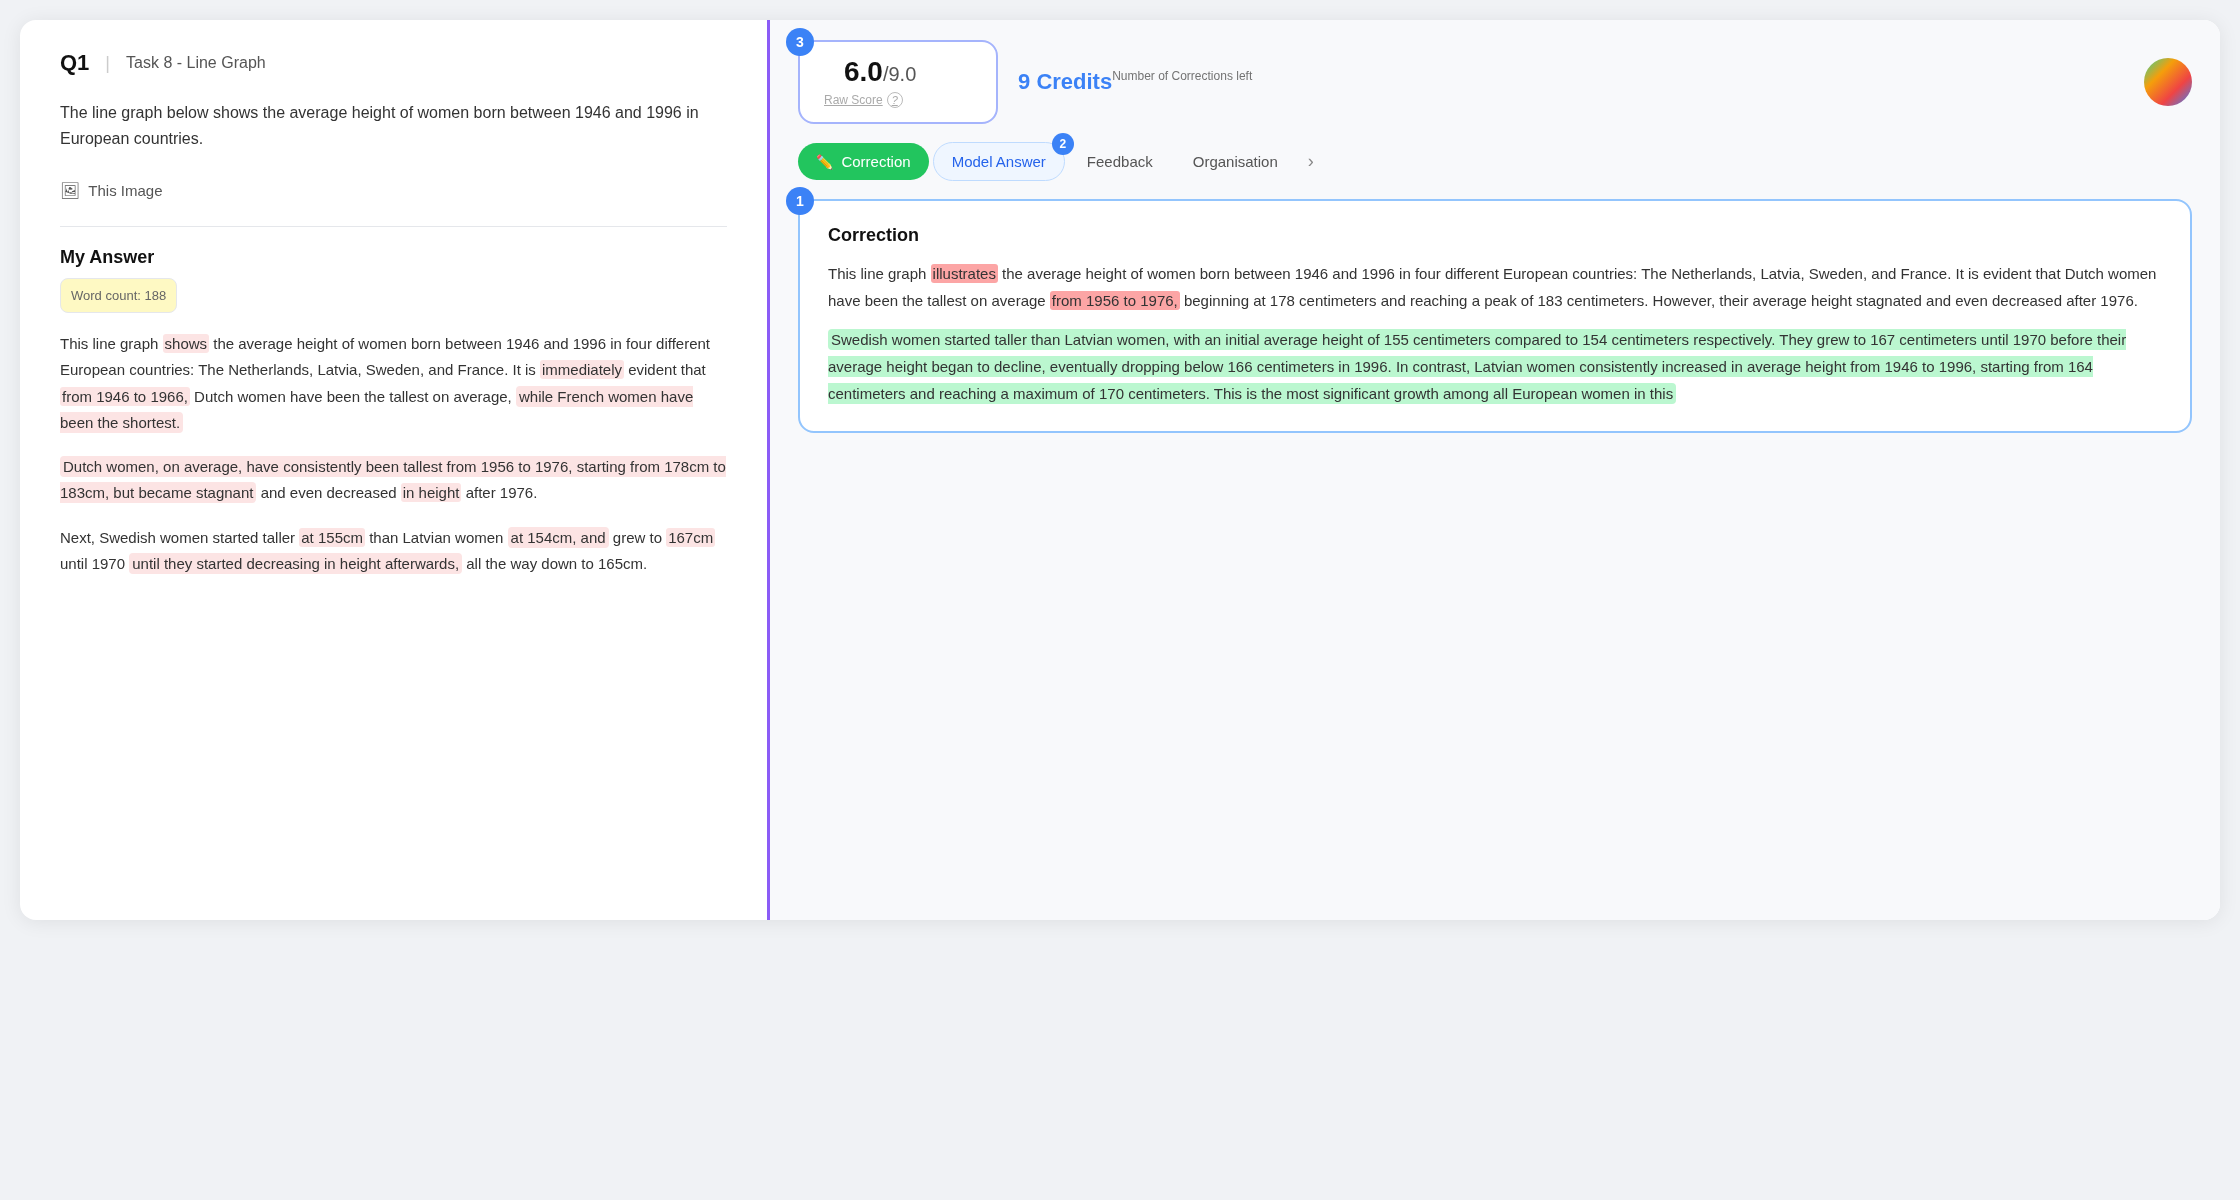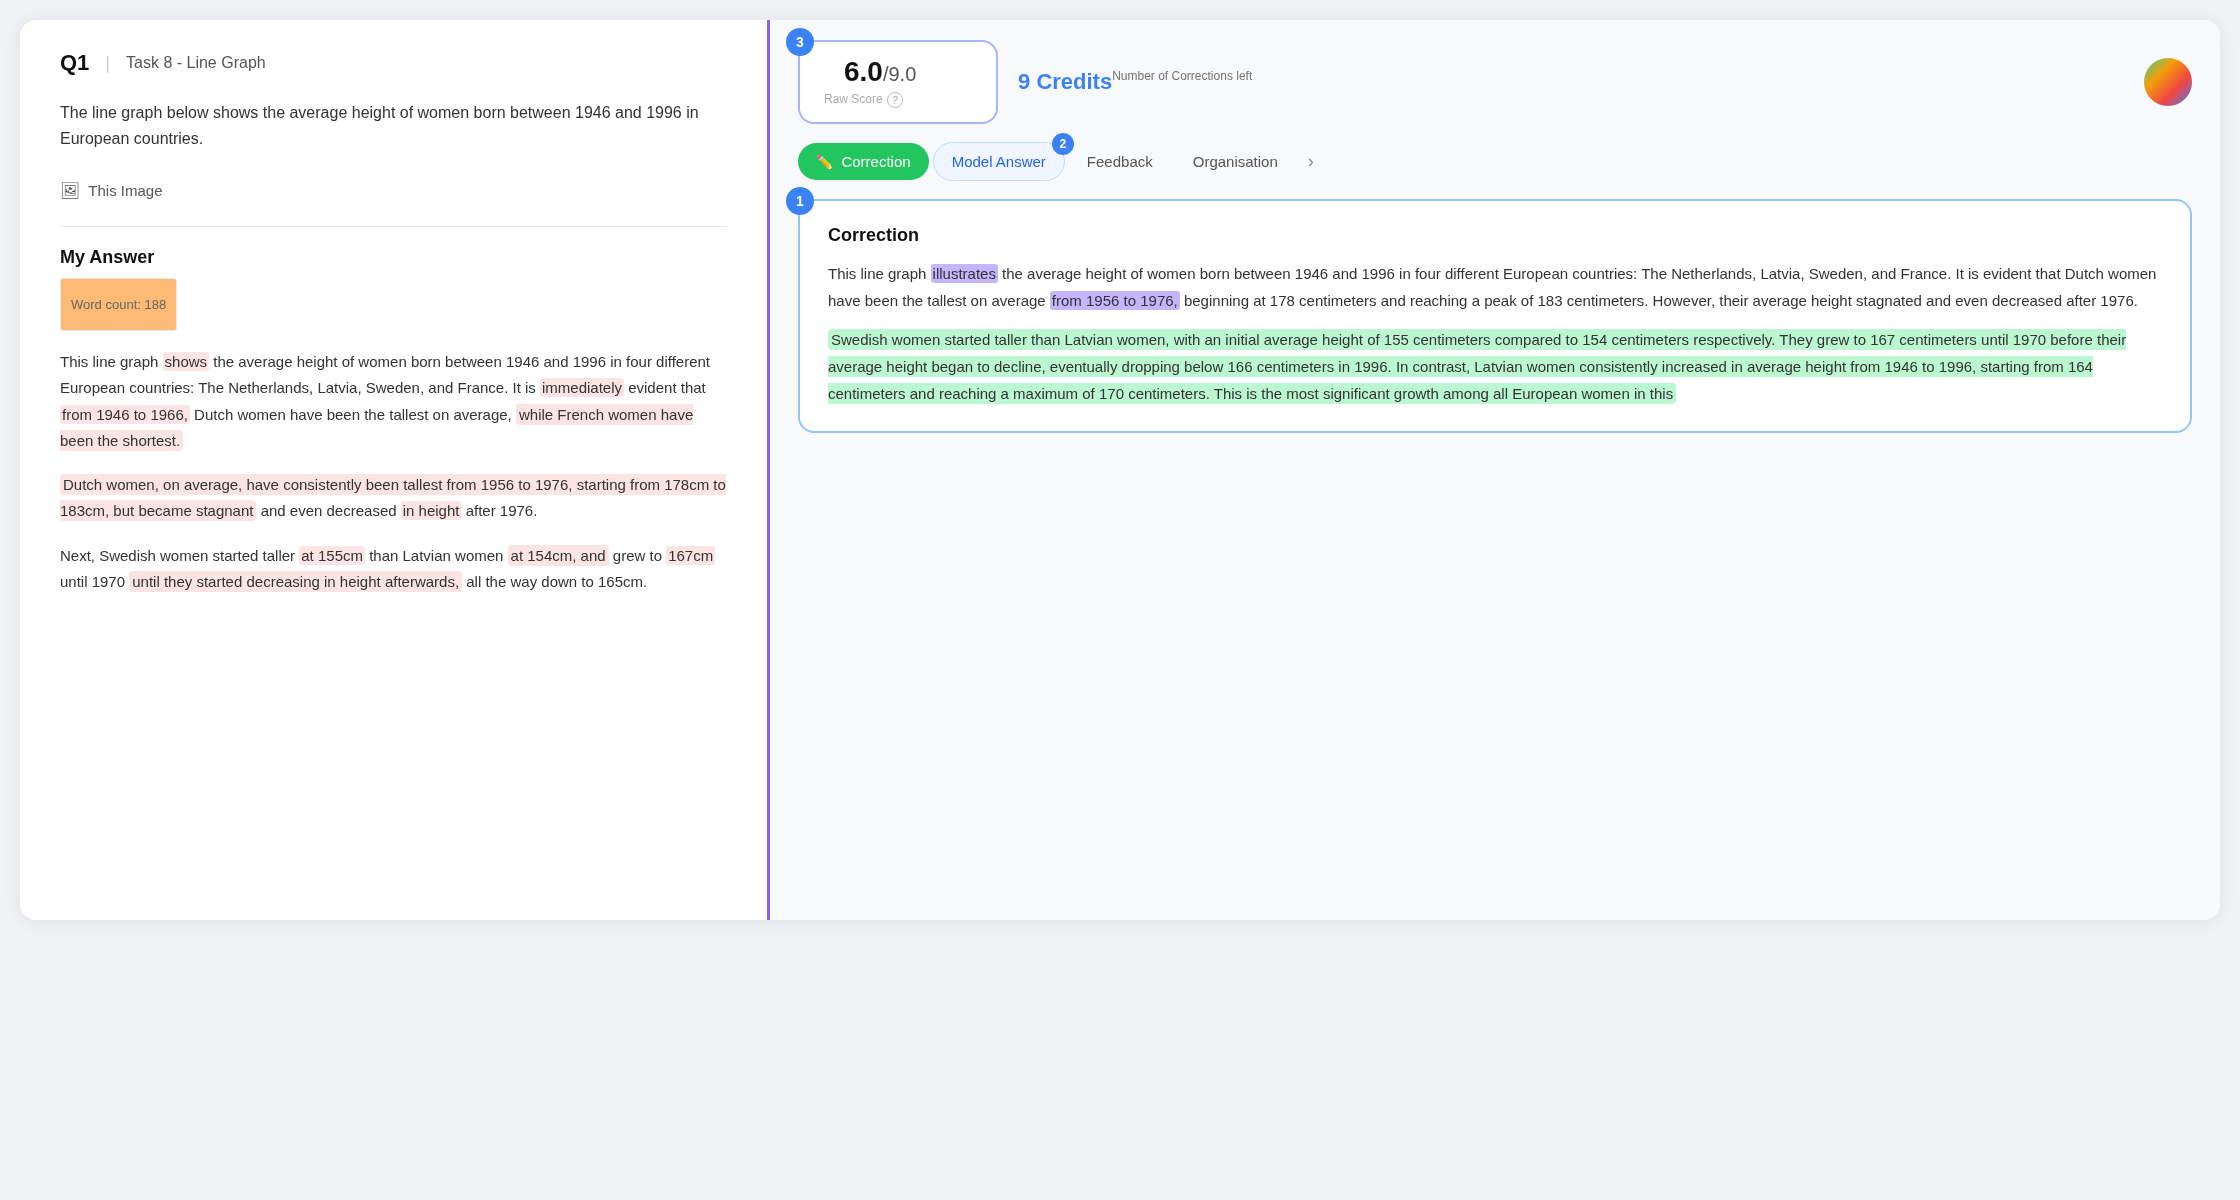--- a/index.html
+++ b/index.html
@@ -68,24 +68,24 @@
     }
     .my-answer-section {}
     .my-answer-title {
       font-size: 18px;
       font-weight: 700;
       color: #111;
       margin-bottom: 10px;
     }
     .word-count-badge {
       display: inline-block;
-      background: #fdba74;
+      background: #fef9c3;
       border: 1px solid #e5e7eb;
-      border-radius: 3px;
-      padding: 18px 10px;
+      border-radius: 8px;
+      padding: 9px 10px;
       font-size: 13px;
       color: #666;
       margin-bottom: 18px;
     }
     .answer-paragraph {
       font-size: 15px;
       color: #333;
       line-height: 1.75;
       margin-bottom: 18px;
     }
@@ -145,22 +145,23 @@
     .score-max {
       font-size: 20px;
       font-weight: 400;
       color: #555;
     }
     .raw-score-label {
       font-size: 12px;
       color: #aaa;
       margin-top: 4px;
       display: flex;
-      align-items: flex-start;
+      align-items: center;
       gap: 4px;
+      text-decoration: underline;
     }
     .credits-section {
       display: flex;
     }
     .credits-value {
       font-size: 22px;
       font-weight: 700;
       color: #111;
     }
     .credits-value span {
@@ -259,21 +260,21 @@
       font-weight: 700;
       color: #111;
       margin-bottom: 14px;
     }
     .correction-text {
       font-size: 15px;
       color: #333;
       line-height: 1.8;
     }
     .highlight-green {
-      background: #c4b5fd;
+      background: #fca5a5;
       border-radius: 3px;
       padding: 1px 2px;
     }
     .highlight-green-block {
       background: #bbf7d0;
       border-radius: 4px;
       padding: 2px 3px;
     }
     .help-icon {
       display: inline-flex;

